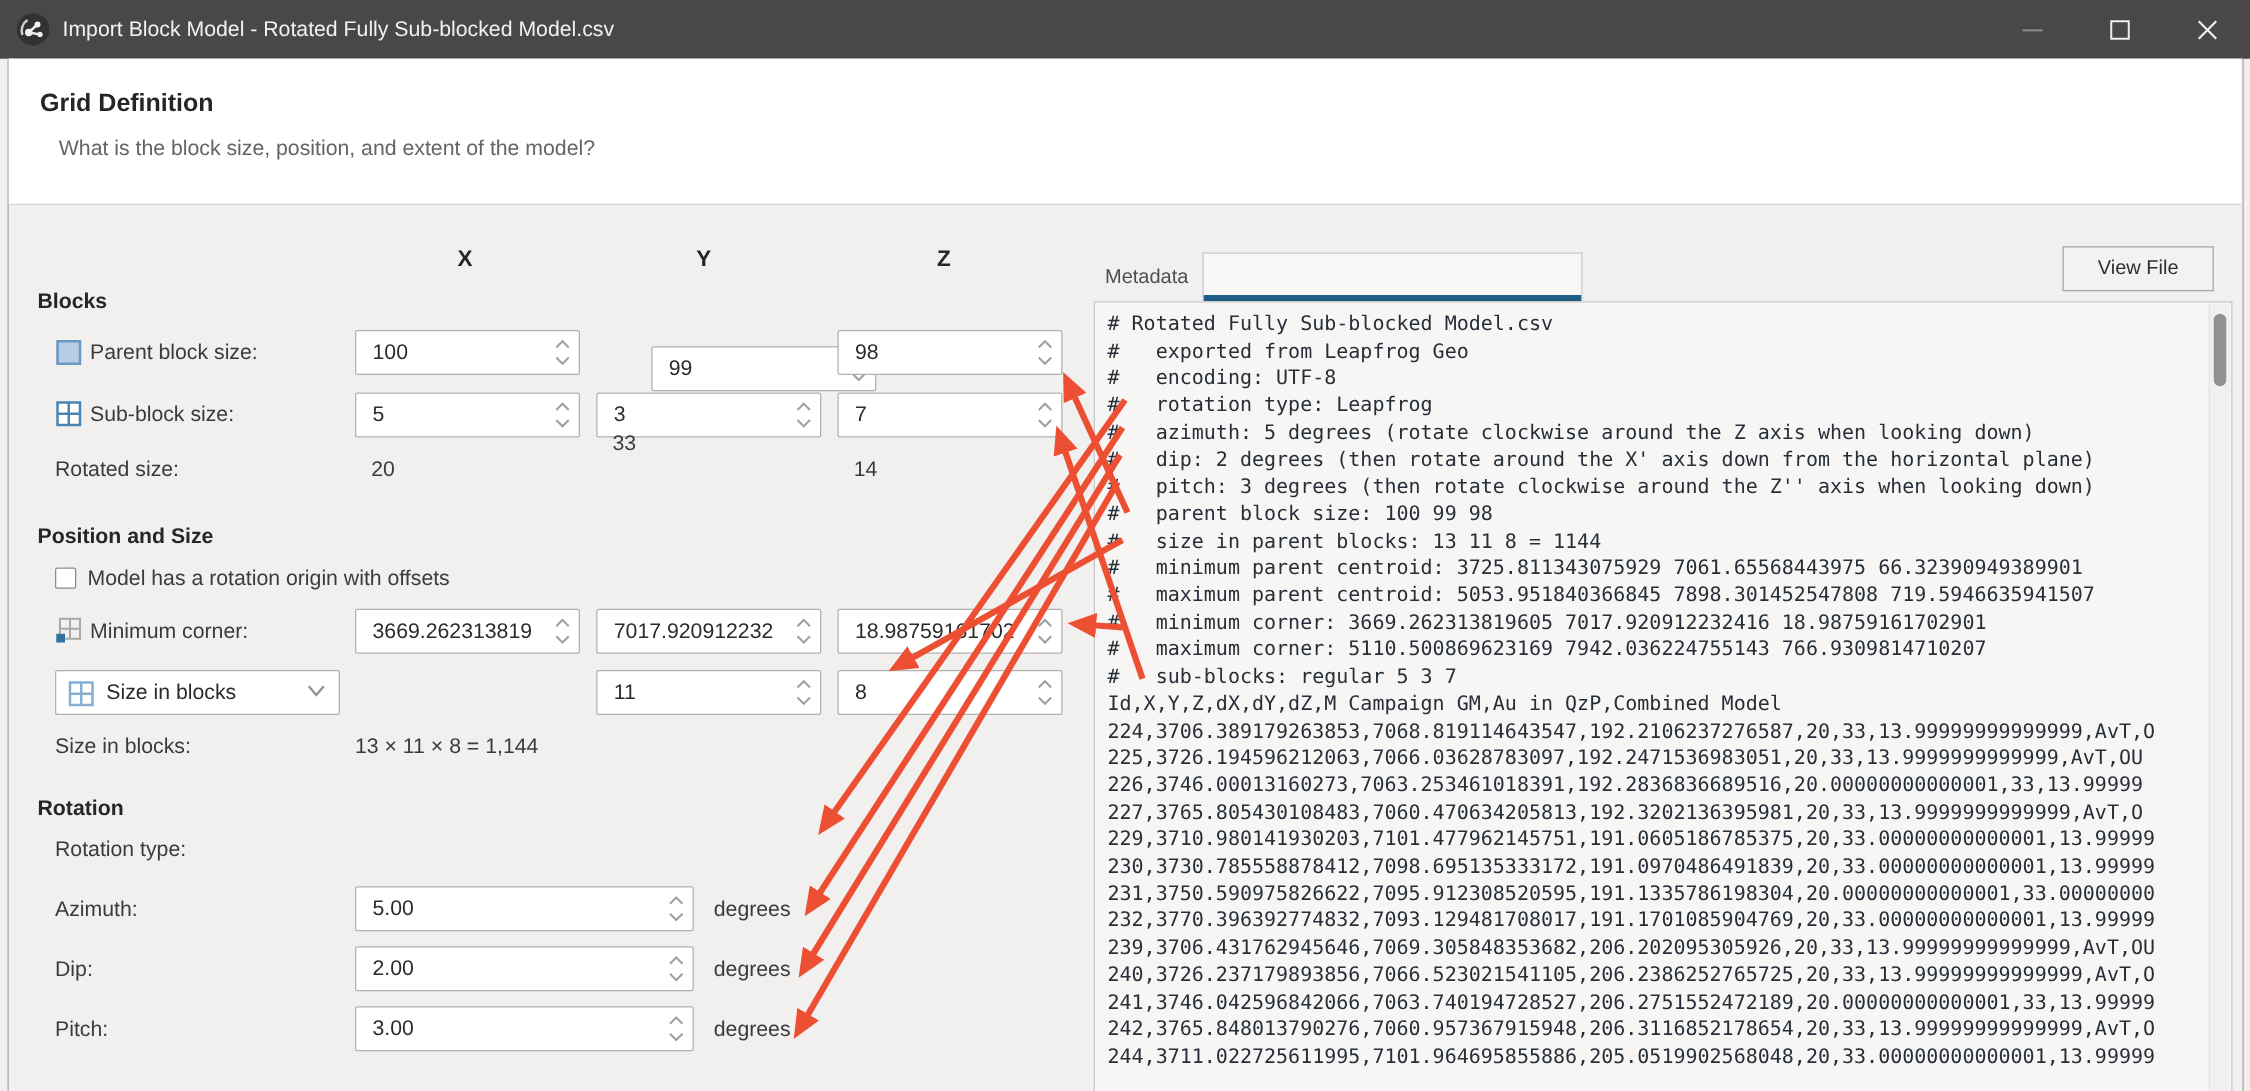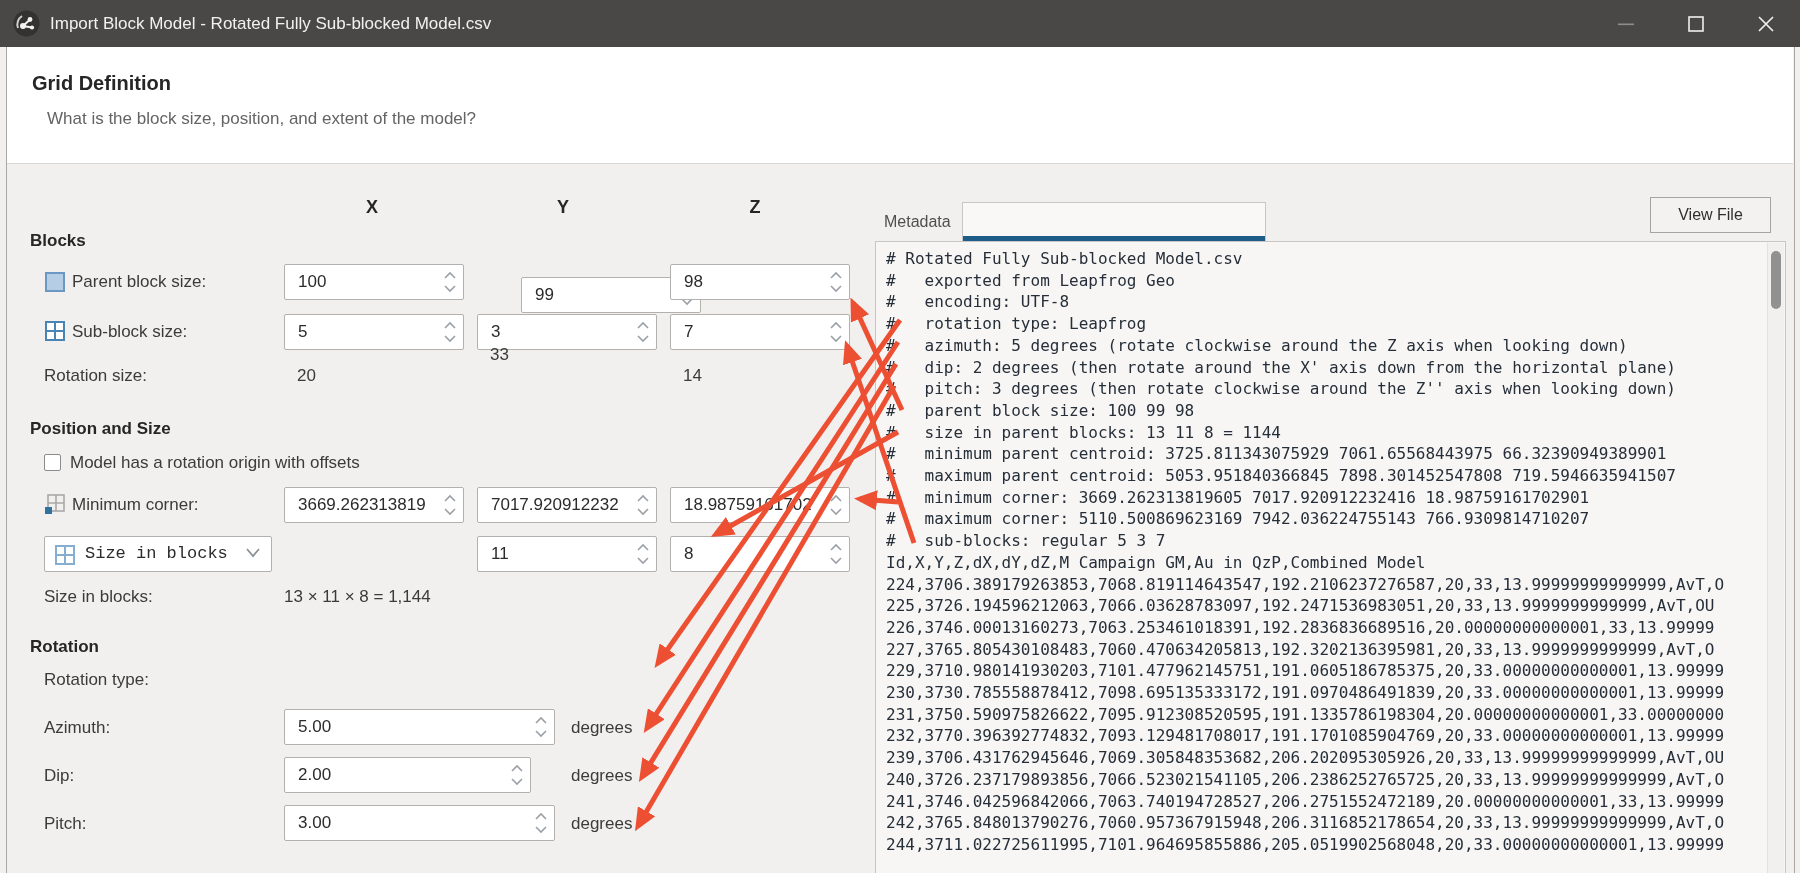--- a/index.html
+++ b/index.html
@@ -24,21 +24,21 @@
 
   .sec-h{position:absolute;font-size:17px;font-weight:bold;color:#262626;white-space:nowrap;}
   .row-label{position:absolute;font-size:17px;color:#3b3b3b;white-space:nowrap;}
   .col-h{position:absolute;width:64px;text-align:center;font-size:18px;font-weight:bold;color:#262626;}
 
   .field{position:absolute;width:180px;height:36px;background:#fff;border:1px solid #b3b1ae;border-radius:2px;box-sizing:border-box;}
   .field .val{position:absolute;left:13px;top:0;height:34px;line-height:34px;font-size:17px;color:#2b2b2b;white-space:nowrap;}
   .spin{position:absolute;right:5px;top:4px;width:16px;height:26px;}
   .static-val{position:absolute;font-size:17px;color:#3b3b3b;white-space:nowrap;}
 
-  .combo{position:absolute;background:#fff;border:1px solid #b3b1ae;border-radius:2px;box-sizing:border-box;height:36px;font-family:Liberation Mono, monospace;}
+  .combo{position:absolute;background:#fff;border:1px solid #b3b1ae;border-radius:2px;box-sizing:border-box;height:36px;}
   .combo .val{position:absolute;top:0;height:34px;line-height:34px;font-size:17px;color:#2b2b2b;white-space:nowrap;}
   .combo .chev{position:absolute;top:10px;}
 
   .checkbox{position:absolute;width:17px;height:17px;background:#fff;border:1px solid #8b8b8b;border-radius:2px;box-sizing:border-box;}
   .icon22{position:absolute;width:22px;height:22px;}
 
   
   .tab-plain{position:absolute;height:38px;line-height:38px;font-size:16px;color:#4f4f4f;}
   .tab-active{position:absolute;left:962px;top:202px;width:304px;height:39px;background:#f9f8f7;
               border:1px solid #c8c6c4;border-bottom:none;box-sizing:border-box;}
@@ -148,21 +148,21 @@
         </svg></span>
   </div>
   <div class="field" style="left:670px;top:314px;">
     <span class="val">7</span>
     <span class="spin"><svg width="16" height="26" viewBox="0 0 16 26">
           <path d="M3 9 L8 4 L13 9" fill="none" stroke="#9aa0a6" stroke-width="1.6"></path>
           <path d="M3 17 L8 22 L13 17" fill="none" stroke="#9aa0a6" stroke-width="1.6"></path>
         </svg></span>
   </div>
 
-  <div class="row-label" style="left:44px;top:366px;">Rotation size:</div>
+  <div class="row-label" style="left:44px;top:366px;">Rotated size:</div>
   <div class="static-val" style="left:297px;top:366px;">20</div>
   <div class="static-val" style="left:490px;top:345px;">33</div>
   <div class="static-val" style="left:683px;top:366px;">14</div>
 
   <div class="sec-h" style="left:30px;top:419px;">Position and Size</div>
   <div class="checkbox" style="left:44px;top:454px;"></div>
   <div class="row-label" style="left:70px;top:453px;">Model has a rotation origin with offsets</div>
 
   <svg class="icon22" style="left:44px;top:493px;" viewBox="0 0 22 22">
     <rect x="4" y="2" width="16" height="16" fill="none" stroke="#a9a9a9" stroke-width="1.6"></rect>
@@ -228,21 +228,21 @@
   <div class="field" style="left:284px;top:709px;width:271px;">
     <span class="val">5.00</span>
     <span class="spin"><svg width="16" height="26" viewBox="0 0 16 26">
           <path d="M3 9 L8 4 L13 9" fill="none" stroke="#9aa0a6" stroke-width="1.6"></path>
           <path d="M3 17 L8 22 L13 17" fill="none" stroke="#9aa0a6" stroke-width="1.6"></path>
         </svg></span>
   </div>
   <div class="row-label" style="left:571px;top:718px;">degrees</div>
 
   <div class="row-label" style="left:44px;top:766px;">Dip:</div>
-  <div class="field" style="left:284px;top:757px;width:247px;">
+  <div class="field" style="left:284px;top:757px;width:271px;">
     <span class="val">2.00</span>
     <span class="spin"><svg width="16" height="26" viewBox="0 0 16 26">
           <path d="M3 9 L8 4 L13 9" fill="none" stroke="#9aa0a6" stroke-width="1.6"></path>
           <path d="M3 17 L8 22 L13 17" fill="none" stroke="#9aa0a6" stroke-width="1.6"></path>
         </svg></span>
   </div>
   <div class="row-label" style="left:571px;top:766px;">degrees</div>
 
   <div class="row-label" style="left:44px;top:814px;">Pitch:</div>
   <div class="field" style="left:284px;top:805px;width:271px;">

